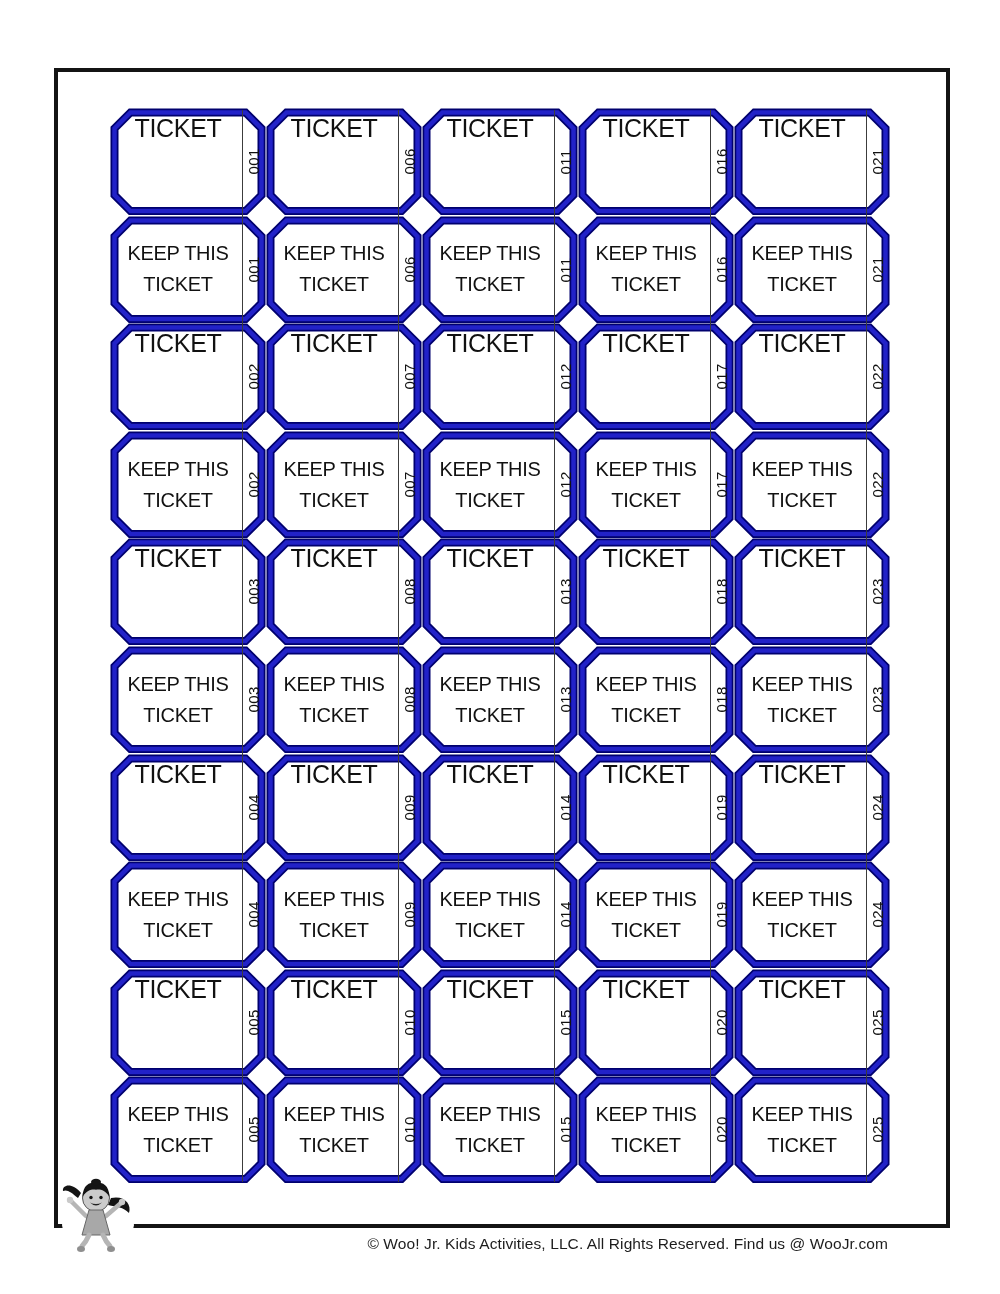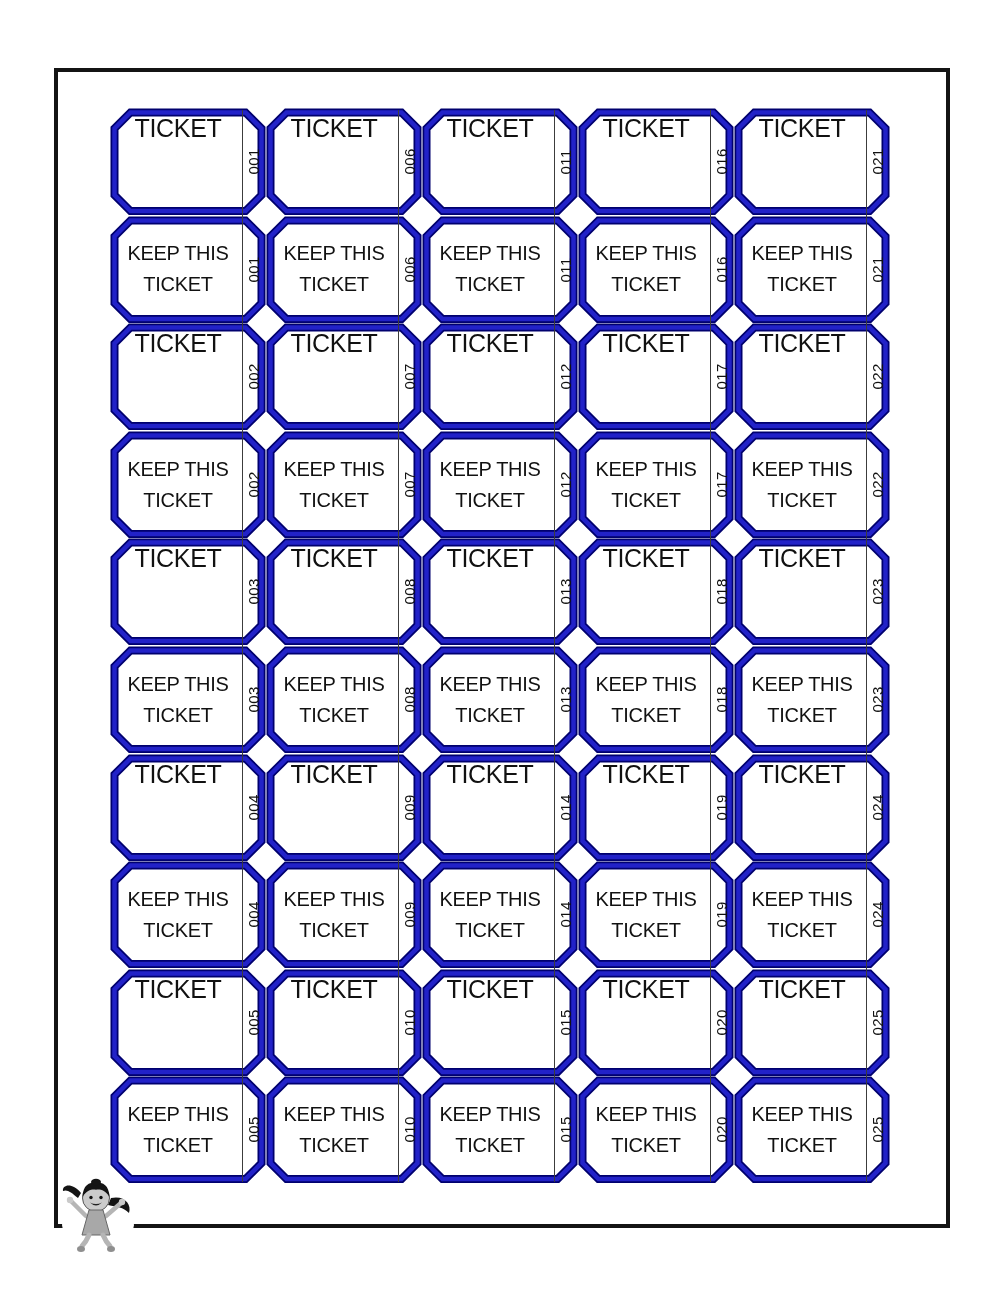--- a/index.html
+++ b/index.html
@@ -476,14 +476,15 @@
       <circle cx="43" cy="23.5" r="1.7" fill="#111111"></circle>
       <path d="M32,28.5 Q38,34.5 44,28.5 Q38,31.5 32,28.5 Z" fill="#222222"></path>
       <path d="M31,36 L45,36 L52,61 L24,61 Z" fill="#a8a8a8" stroke="#666666" stroke-width="1"></path>
       <path d="M31,61 Q28,68 24,72" stroke="#b5b5b5" stroke-width="5" fill="none" stroke-linecap="round"></path>
       <path d="M45,61 Q48,68 52,72" stroke="#b5b5b5" stroke-width="5" fill="none" stroke-linecap="round"></path>
       <ellipse cx="23" cy="75" rx="4" ry="3" fill="#8f8f8f"></ellipse>
       <ellipse cx="53" cy="75" rx="4" ry="3" fill="#8f8f8f"></ellipse>
     </svg>
   </div>
 
+  <div class="footer">© Woo! Jr. Kids Activities, LLC. All Rights Reserved. Find us @ WooJr.com</div>
 
 </div>
 
 </body></html>

